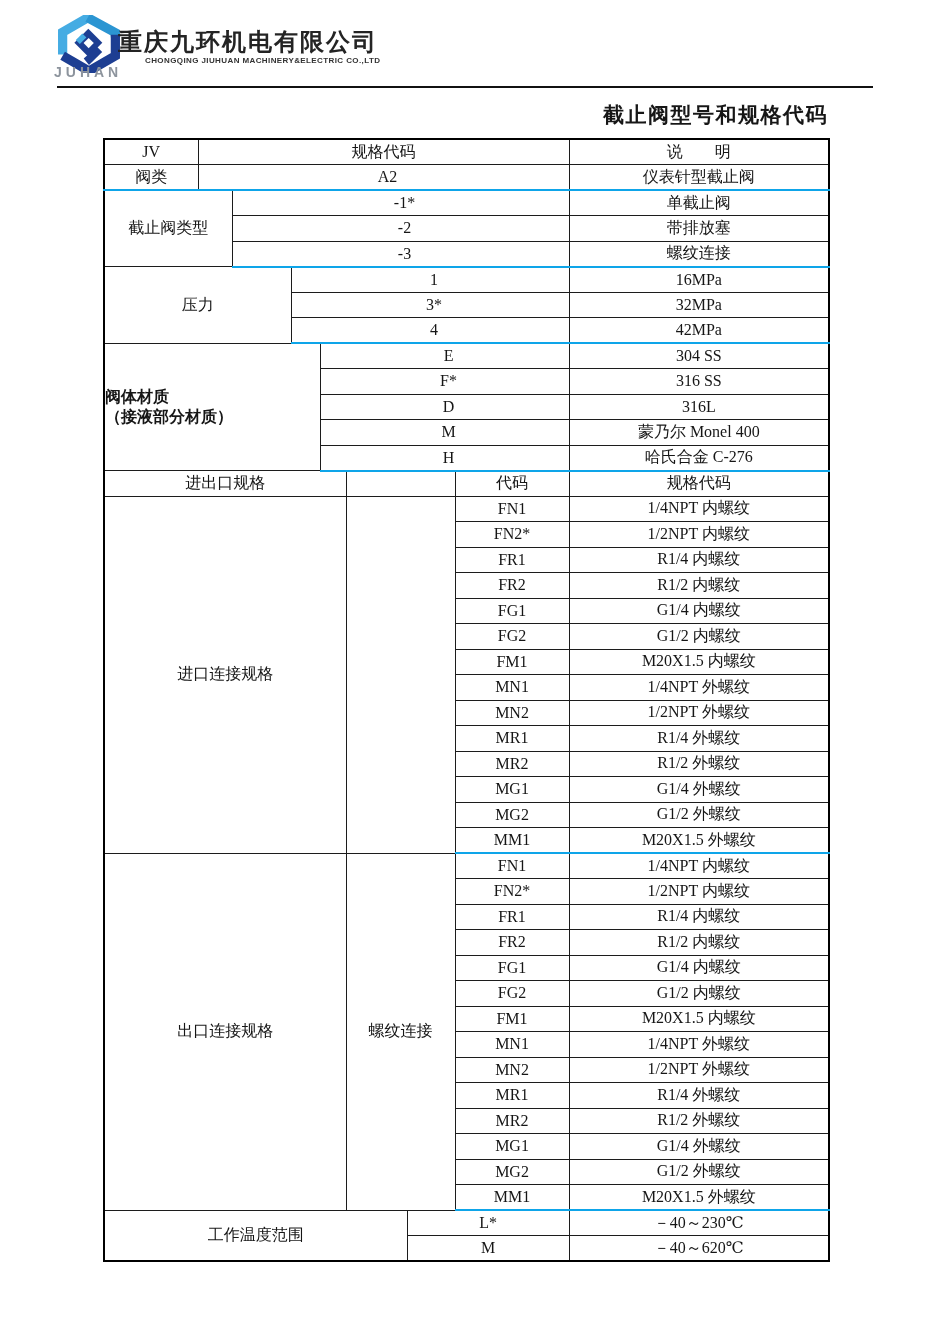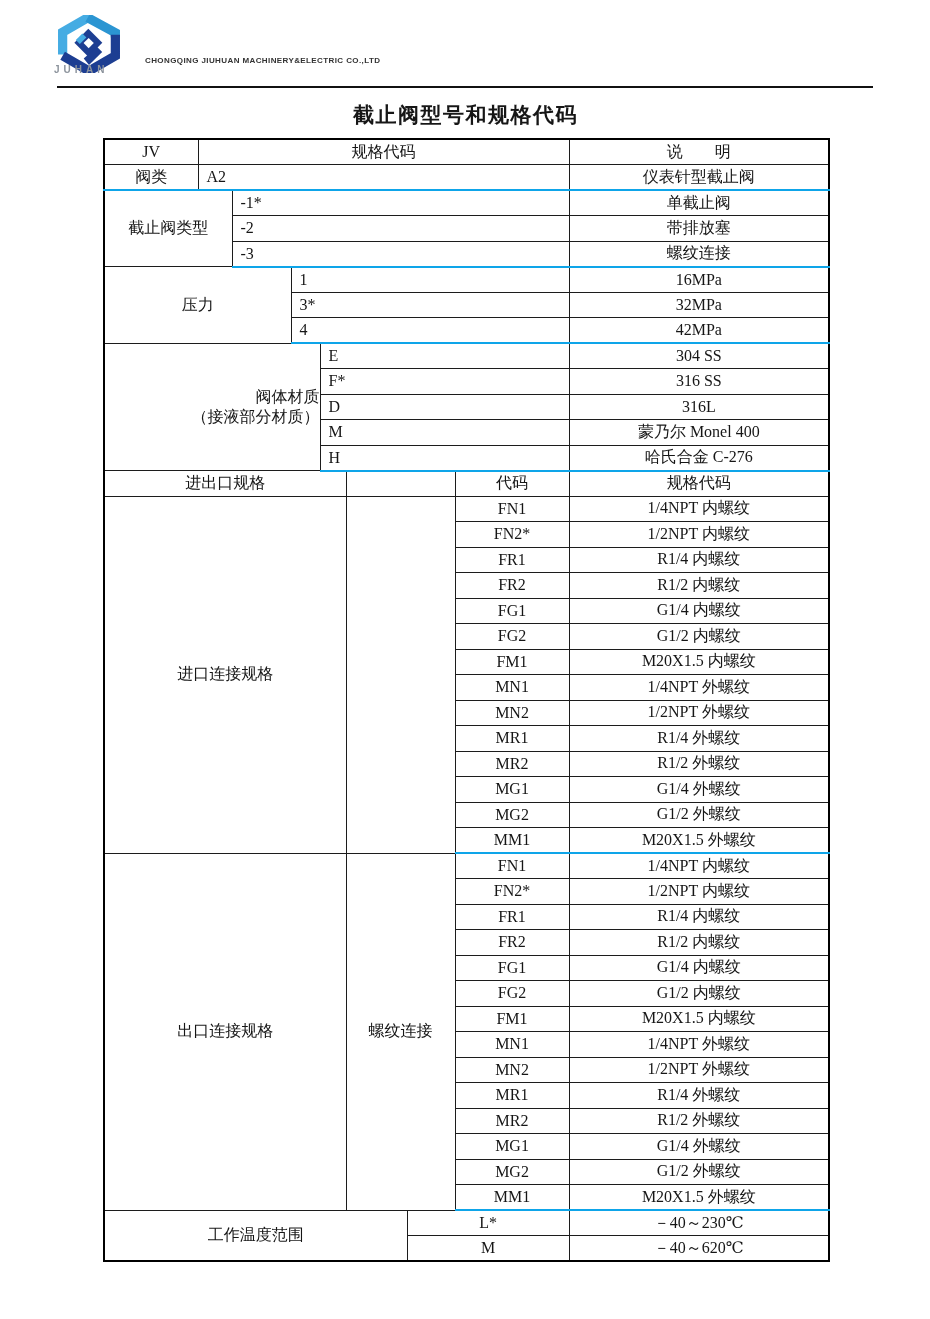--- a/index.html
+++ b/index.html
@@ -5,61 +5,62 @@
   * { margin:0; padding:0; box-sizing:border-box; }
   html,body { width:930px; height:1319px; background:#ffffff; position:relative;
               font-family:"Liberation Serif","DejaVu Serif",serif; color:#161616; }
 
   
   .letterhead { position:absolute; left:0; top:0; width:930px; height:90px; }
   .logo-box { position:absolute; left:55px; top:15px; width:68px; height:62px; }
   .logo-box svg { display:block; }
   .logo-wordmark { position:absolute; left:54px; top:64px; width:100px;
                    font-family:"Liberation Sans","DejaVu Sans",sans-serif;
-                   font-size:10px; font-weight:bold; color:#8d949d; letter-spacing:4px; }
+                   font-size:14px; font-weight:bold; color:#8d949d; letter-spacing:4px; }
   .company-cn { position:absolute; left:118px; top:26px;
                 font-family:"Liberation Sans","DejaVu Sans",sans-serif;
                 font-size:24px; font-weight:bold; color:#242424; letter-spacing:2px; }
   .company-en { position:absolute; left:120px; top:56px;
                 font-family:"Liberation Sans","DejaVu Sans",sans-serif;
                 font-size:8px; font-weight:bold; color:#333; letter-spacing:0.4px;padding-left:25px; }
   .header-rule { position:absolute; left:57px; top:86px; width:816px; height:2px; background:#111; }
 
   
   .page-title { position:absolute; left:103px; top:101px; width:725px;
-                text-align:center; font-size:21px; font-weight:bold; letter-spacing:1.5px; }
+                text-align:right; font-size:21px; font-weight:bold; letter-spacing:1.5px; }
 
   
   table.spec { position:absolute; left:103px; top:138px; width:725px;
                border-collapse:collapse; table-layout:fixed; font-size:16px; }
   table.spec { border:2px solid #000; }
   table.spec td { border:1px solid #1c1c1c; overflow:hidden; white-space:nowrap;
                   vertical-align:middle; }
   table.spec tr { height:25.5px; }
   td.c { text-align:center; }
-  td.l { text-align:left; padding-left:8px; }
+  td.l { text-align:center; padding-left:8px; }
   tr.sb > td, td.bb2 { border-bottom:2px solid #0ea5e9; }
-  .two-line { line-height:1.25; text-align:right; }
+  .two-line { line-height:1.25; text-align:left;font-weight:bold; }
 </style>
 </head>
 <body>
 
 <div class="letterhead">
   <div class="logo-box">
     <svg width="68" height="58" viewBox="0 0 100 88">
       <path d="M10,60 L10,26 L50,3 L52,4" stroke="#45ACE3" stroke-width="14" fill="none"></path>
       <path d="M48,4 L90,27 L90,34" stroke="#2B95D2" stroke-width="14" fill="none"></path>
       <path d="M90,30 L90,62 L50,85 L10,62" stroke="#1D3E92" stroke-width="14" fill="none"></path>
       <rect x="34" y="27" width="30" height="30" fill="#1D3E92" transform="rotate(45 49 42)"></rect>
       <rect x="44" y="37" width="11" height="11" fill="#ffffff" transform="rotate(45 49.5 42.5)"></rect>
       <path d="M62,48 L70,56 L50,76 L42,66 Z" fill="#1D3E92"></path>
       <path d="M30,38 L40,28 L46,34 L36,44 Z" fill="#45ACE3"></path>
     </svg>
   </div>
   <div class="logo-wordmark">JUHAN</div>
+  <div class="company-cn">重庆九环机电有限公司</div>
   <div class="company-en">CHONGQING JIUHUAN MACHINERY&amp;ELECTRIC CO.,LTD</div>
   <div class="header-rule"></div>
 </div>
 
 <div class="page-title">截止阀型号和规格代码</div>
 
 <table class="spec">
   <colgroup>
     <col style="width:94px">
       <col style="width:34px">

